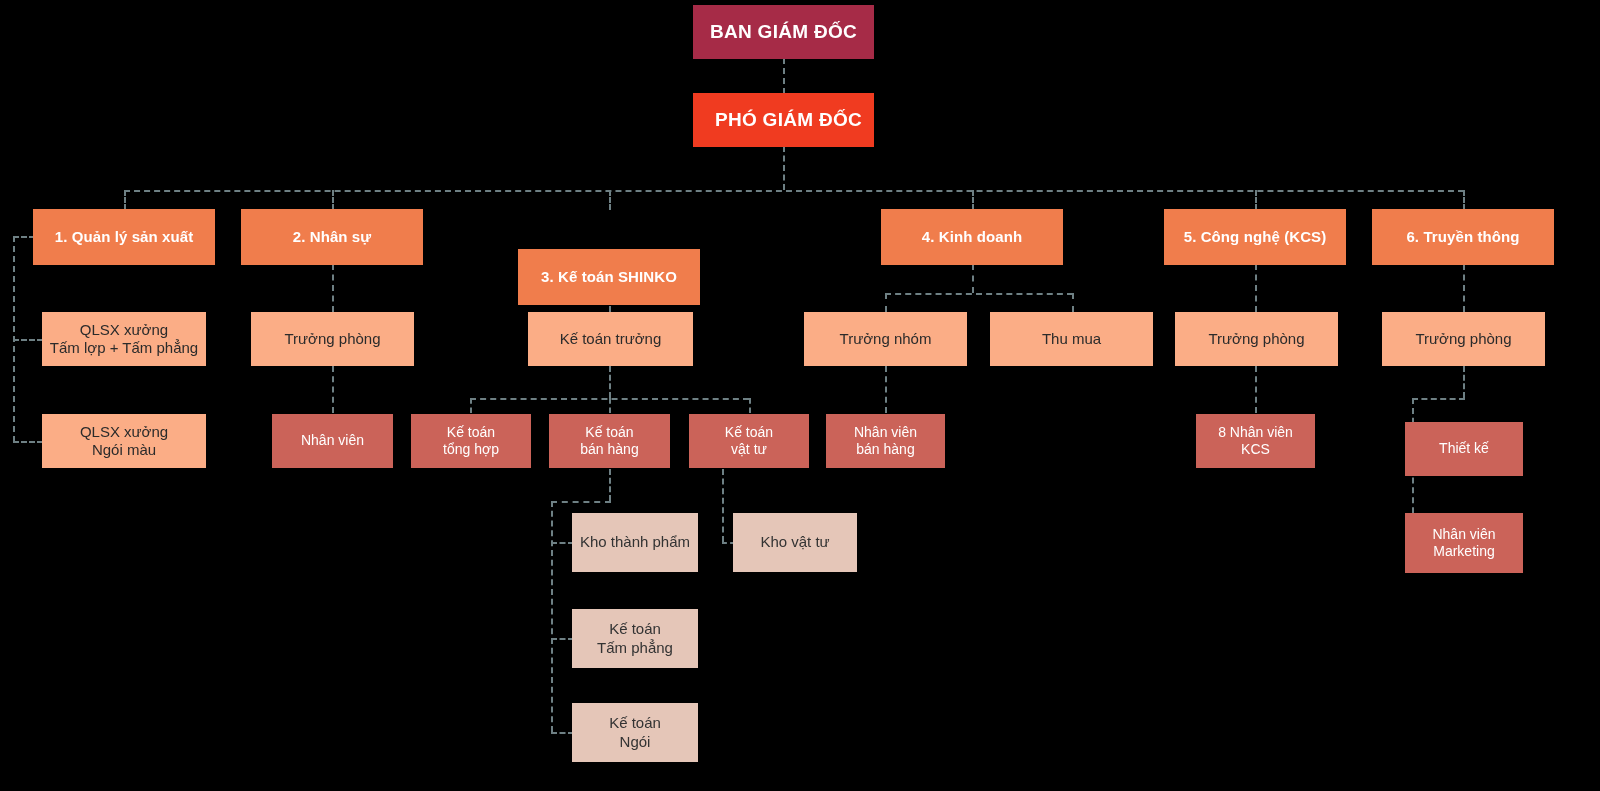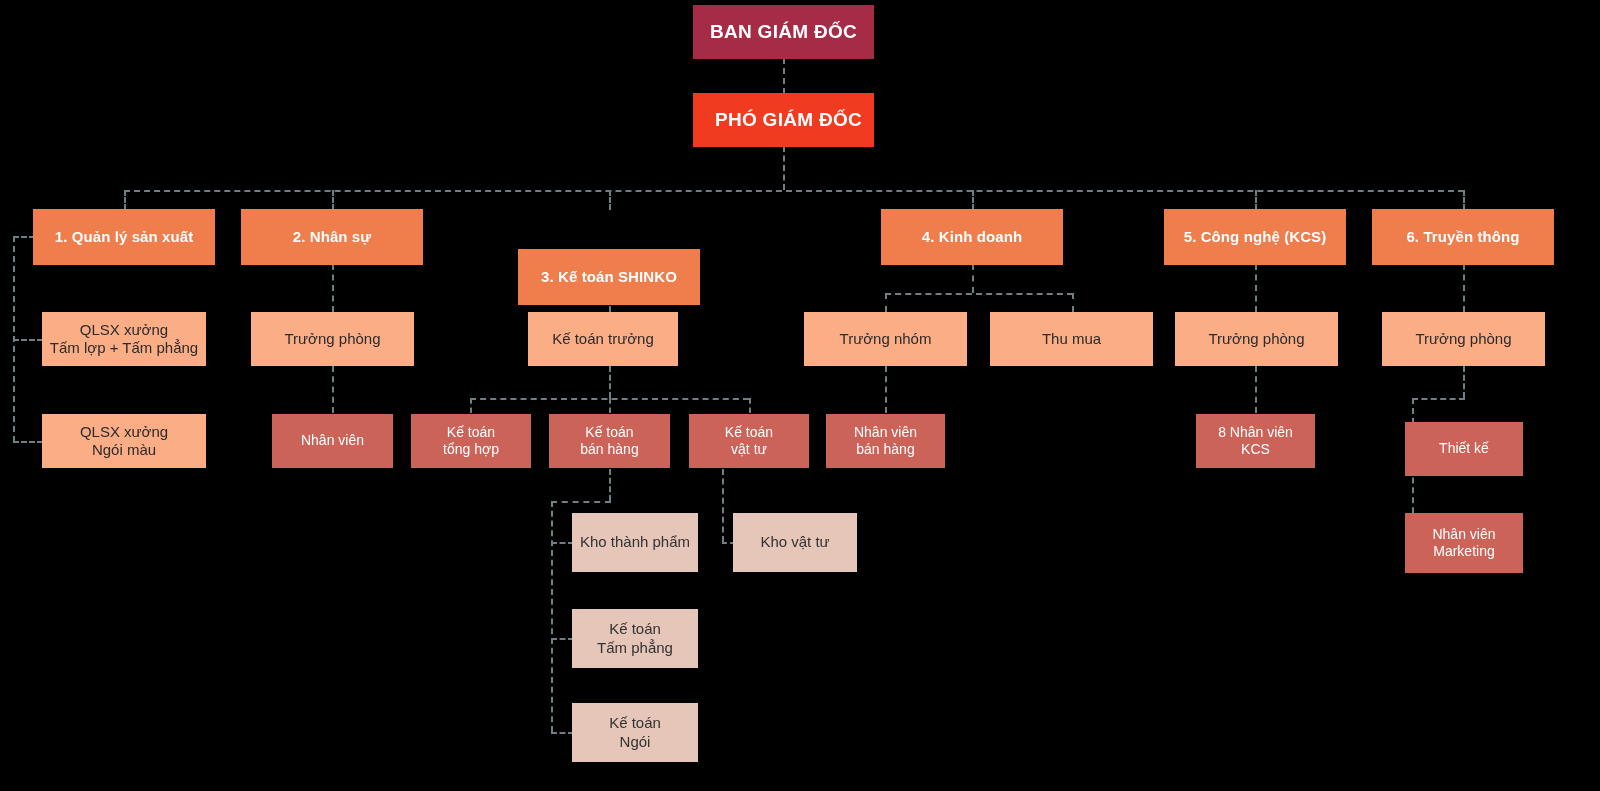--- a/index.html
+++ b/index.html
@@ -106,21 +106,21 @@
   <div class="node lvl-dept" style="left:33px;   top:209px; width:182px; height:56px;">1. Quản lý sản xuất</div>
   <div class="node lvl-dept" style="left:241px;  top:209px; width:182px; height:56px;">2. Nhân sự</div>
   <div class="node lvl-dept" style="left:518px;  top:209px; width:182px; height:56px;margin-top:40px;">3. Kế toán SHINKO</div>
   <div class="node lvl-dept" style="left:881px;  top:209px; width:182px; height:56px;">4. Kinh doanh</div>
   <div class="node lvl-dept" style="left:1164px; top:209px; width:182px; height:56px;">5. Công nghệ (KCS)</div>
   <div class="node lvl-dept" style="left:1372px; top:209px; width:182px; height:56px;">6. Truyền thông</div>
 
   <div class="node lvl-head" style="left:42px;   top:312px; width:164px; height:54px;">QLSX xưởng
 Tấm lợp + Tấm phẳng</div>
   <div class="node lvl-head" style="left:251px;  top:312px; width:163px; height:54px;">Trưởng phòng</div>
-  <div class="node lvl-head" style="left:528px;  top:312px; width:150px; height:54px;">Kế toán trưởng</div>
+  <div class="node lvl-head" style="left:528px;  top:312px; width:165px; height:54px;">Kế toán trưởng</div>
   <div class="node lvl-head" style="left:804px;  top:312px; width:163px; height:54px;">Trưởng nhóm</div>
   <div class="node lvl-head" style="left:990px;  top:312px; width:163px; height:54px;">Thu mua</div>
   <div class="node lvl-head" style="left:1175px; top:312px; width:163px; height:54px;">Trưởng phòng</div>
   <div class="node lvl-head" style="left:1382px; top:312px; width:163px; height:54px;">Trưởng phòng</div>
 
   <div class="node lvl-head" style="left:42px;   top:414px; width:164px; height:54px;">QLSX xưởng
 Ngói màu</div>
   <div class="node lvl-staff" style="left:272px;  top:414px; width:121px; height:54px;">Nhân viên</div>
   <div class="node lvl-staff" style="left:411px;  top:414px; width:120px; height:54px;">Kế toán
 tổng hợp</div>

